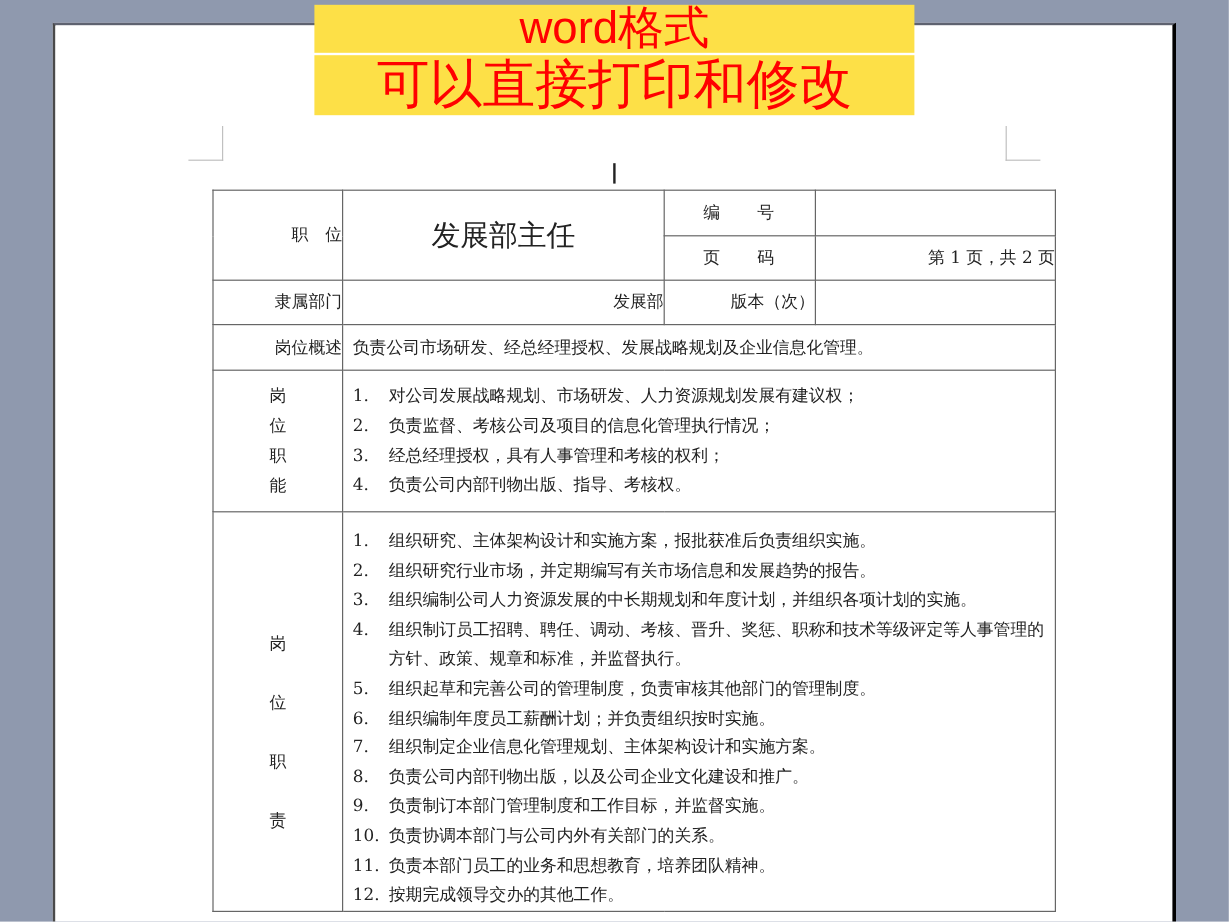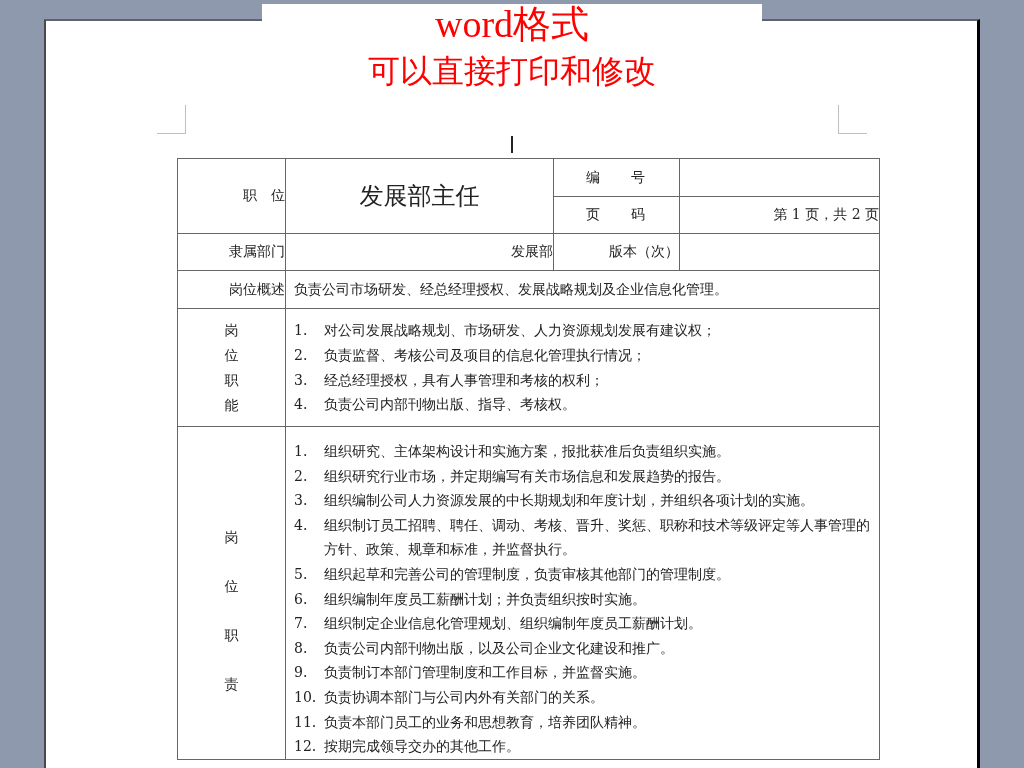--- a/index.html
+++ b/index.html
@@ -11,25 +11,25 @@
   .page {
     position:absolute; left:44px; top:19px; width:936px; height:760px;
     background:#ffffff;
     border-top:2px solid #5e6270;
     border-left:2px solid #4a4a4a;
     border-right:3px solid #000;
     box-sizing:border-box;
   }
   .watermark {
     position:absolute; left:262px; width:500px; text-align:center; color:#ff0000;
-    font-family: Liberation Serif, serif; white-space:nowrap;
-    background:#ffffff;
+    font-family: Liberation Sans, sans-serif; white-space:nowrap;
+    background:#fde047;
   }
   .wm1 { top:4px; font-size:38px; line-height:40px; }
-  .wm2 { top:46px; font-size:32px; line-height:50px; }
+  .wm2 { top:46px; font-size:44px; line-height:50px; }
   .corner { position:absolute; width:28px; height:28px; border-color:#c0c0c0; border-style:solid; border-width:0; }
   .corner-left { left:157px; top:105px; border-right-width:1px; border-bottom-width:1px; }
   .corner-right { left:838px; top:105px; border-left-width:1px; border-bottom-width:1px; }
   .cursor { position:absolute; left:511px; top:136px; width:2px; height:17px; background:#222; }
   table.jd {
     position:absolute; left:177px; top:158px; width:702px;
     border-collapse:collapse; table-layout:fixed;
     font-family: "DejaVu Serif", "Liberation Serif", serif;
     font-size:14px; color:#222;
   }
@@ -142,21 +142,21 @@
       </div>
     </td>
     <td colspan="3" style="vertical-align:top; padding-top:12px; padding-right:6px;">
       <ol class="list">
         <li><span class="num">1.</span><span>组织研究、主体架构设计和实施方案，报批获准后负责组织实施。</span></li>
         <li><span class="num">2.</span><span>组织研究行业市场，并定期编写有关市场信息和发展趋势的报告。</span></li>
         <li><span class="num">3.</span><span>组织编制公司人力资源发展的中长期规划和年度计划，并组织各项计划的实施。</span></li>
         <li><span class="num">4.</span><span>组织制订员工招聘、聘任、调动、考核、晋升、奖惩、职称和技术等级评定等人事管理的方针、政策、规章和标准，并监督执行。</span></li>
         <li><span class="num">5.</span><span>组织起草和完善公司的管理制度，负责审核其他部门的管理制度。</span></li>
         <li><span class="num">6.</span><span>组织编制年度员工薪酬计划；并负责组织按时实施。</span></li>
-        <li><span class="num">7.</span><span>组织制定企业信息化管理规划、组织编制年度员工薪酬计划。</span></li>
+        <li><span class="num">7.</span><span>组织制定企业信息化管理规划、主体架构设计和实施方案。</span></li>
         <li><span class="num">8.</span><span>负责公司内部刊物出版，以及公司企业文化建设和推广。</span></li>
         <li><span class="num">9.</span><span>负责制订本部门管理制度和工作目标，并监督实施。</span></li>
         <li><span class="num">10.</span><span>负责协调本部门与公司内外有关部门的关系。</span></li>
         <li><span class="num">11.</span><span>负责本部门员工的业务和思想教育，培养团队精神。</span></li>
         <li><span class="num">12.</span><span>按期完成领导交办的其他工作。</span></li>
       </ol>
     </td>
   </tr>
 </tbody>
   </table>

